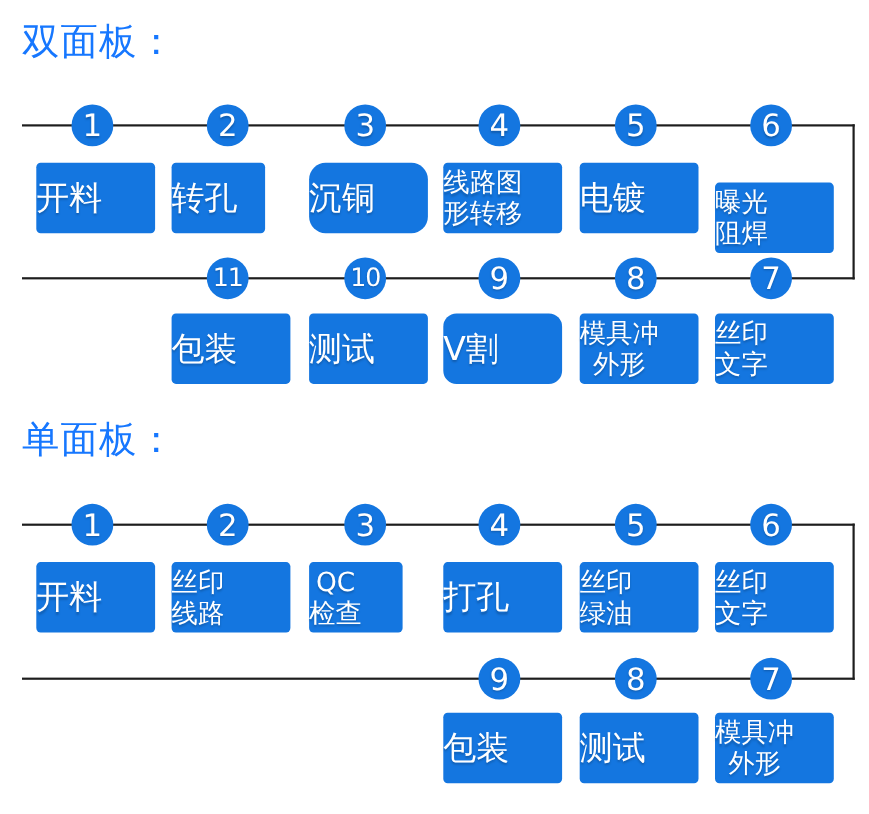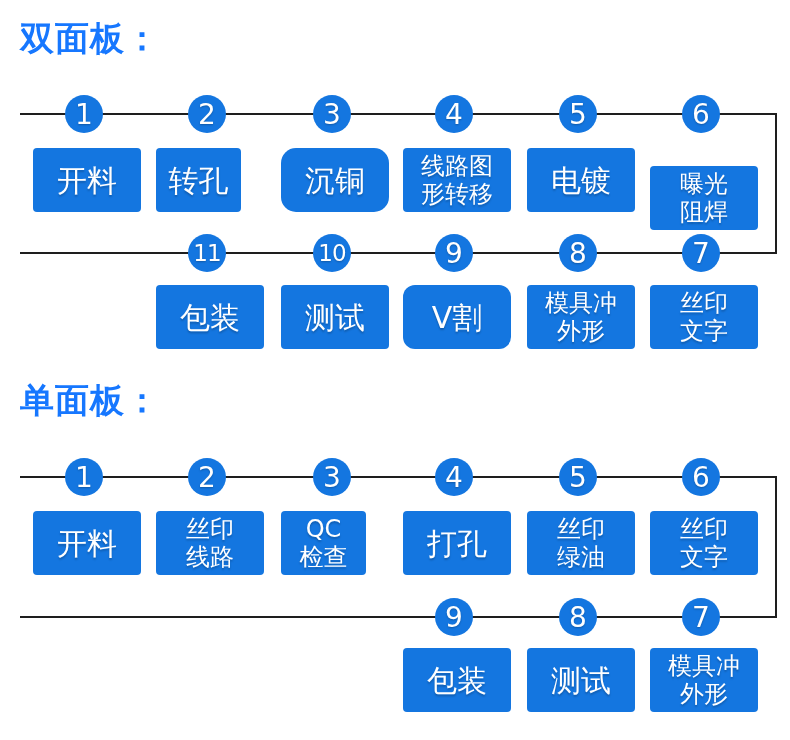--- a/index.html
+++ b/index.html
@@ -15,21 +15,21 @@
     width: 790px;
     height: 740px;
     background: var(--bg);
     overflow: hidden;
     font-family: "DejaVu Sans", "Liberation Sans", sans-serif;
   }
   .section-title {
     position: absolute;
     left: 20px;
     font-size: 34px;
-    font-weight: 700;
+    font-weight: 400;
     color: var(--title-blue);
     letter-spacing: 1px;
     line-height: 1.15;
     white-space: nowrap;
   }
   .h-line {
     position: absolute;
     height: 2px;
     background: var(--line);
   }
@@ -59,21 +59,21 @@
   }
   .step-box {
     position: absolute;
     width: 108px;
     height: 64px;
     border-radius: 4px;
     background: var(--blue);
     color: var(--on-blue);
     display: flex;
     align-items: center;
-    justify-content: center;
+    justify-content: flex-start;
     text-align: center;
     z-index: 1;
   }
   .step-label {
     white-space: pre-line;
     font-size: 30px;
     line-height: 1.1;
     text-shadow: 0 2px 2px rgba(0,0,0,0.22);
   }
   .step-label.two-line {

